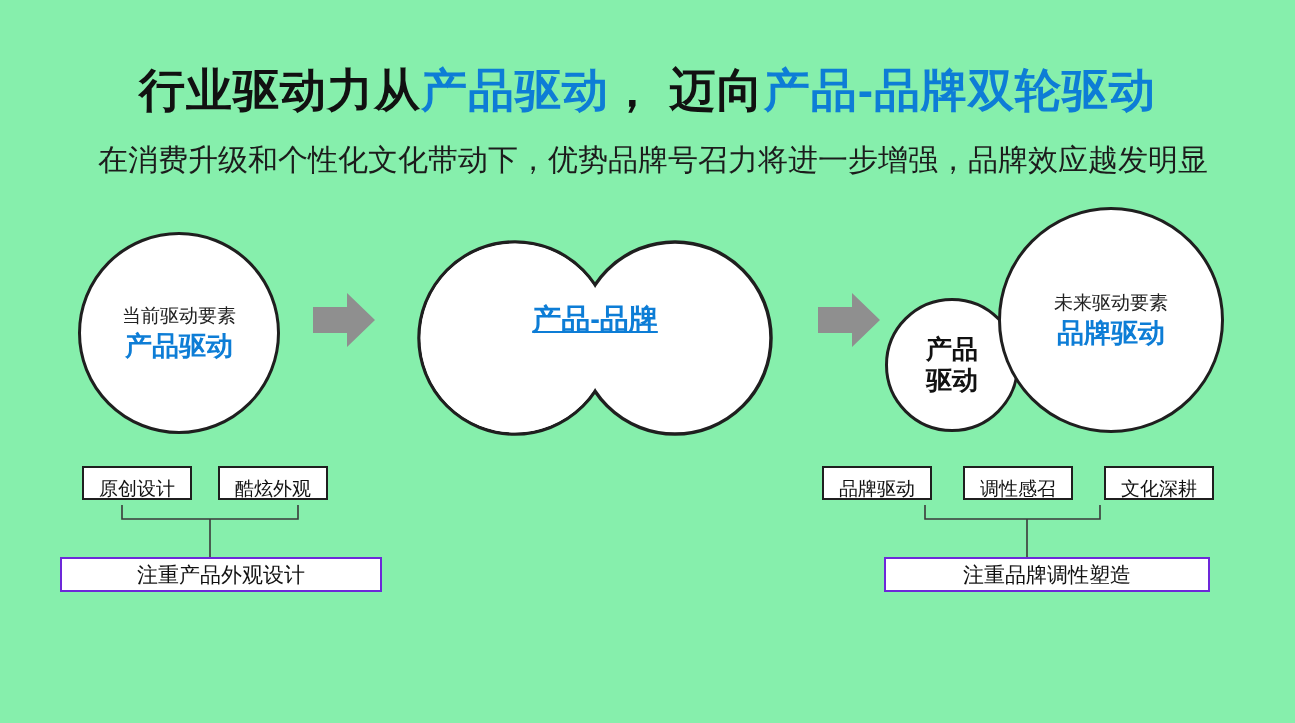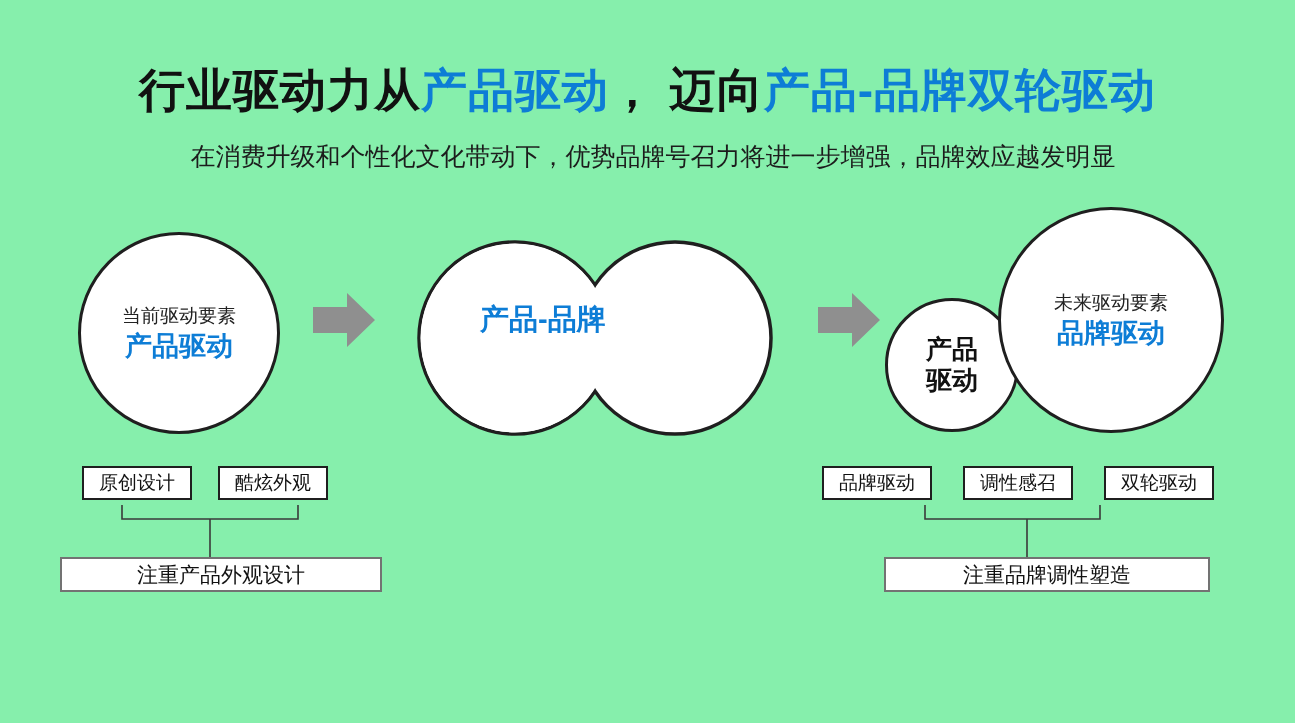--- a/index.html
+++ b/index.html
@@ -16,61 +16,61 @@
     position:absolute; top:60px; left:0; width:100%;
     text-align:center;
     font-size:46px; font-weight:700; color:#111;
     letter-spacing:1px;
     white-space:nowrap;
   }
   .title .blue { color:#0d7dd6; }
   .subtitle {
     position:absolute; top:140px; left:0; width:100%;
     text-align:center;
-    font-size:25px; color:#1c1c1c; font-weight:400;padding-left:11px;
+    font-size:30px; color:#1c1c1c; font-weight:400;padding-left:11px;
   }
   .circle {
     position:absolute; background:#ffffff;
     border:3px solid #1f1f1f; border-radius:50%;
     display:flex; flex-direction:column;
     align-items:center; justify-content:center;
     text-align:center;
   }
   .circle-left   { left:78px;  top:232px; width:202px; height:202px; }
   .circle-small  { left:885px; top:298px; width:134px; height:134px;align-items:center; }
   .circle-big    { left:998px; top:207px; width:226px; height:226px; }
   .lbl-minor { font-size:19px; color:#222; }
   .lbl-major { font-size:27px; font-weight:700; color:#0d7dd6; line-height:34px; }
   .lbl-black-big { font-size:26px; font-weight:700; color:#111; line-height:31px; }
   .dual-shape { position:absolute; left:405px; top:238px; }
   .dual-label {
     position:absolute; left:480px; top:300px; width:230px;
-    font-size:29px; font-weight:700;
-    color:#0d7dd6; line-height:38px;
+    text-align:center; font-size:29px; font-weight:700;
+    color:#0d7dd6; line-height:38px;text-decoration:underline;
   }
   .arrow-icon { position:absolute; }
   .arrow-1 { left:313px; top:292px; }
   .arrow-2 { left:818px; top:292px; }
   .tag {
     position:absolute; top:466px;
     background:#ffffff; border:2px solid #1f1f1f;
-    height:34px; line-height:30px; padding:0 15px;
+    height:34px; line-height:30px; padding:6px 15px;
     font-size:19px; color:#111; white-space:nowrap;
   }
   .tag-l1 { left:82px; }
   .tag-l2 { left:218px; }
   .tag-r1 { left:822px; }
   .tag-r2 { left:963px; }
   .tag-r3 { left:1104px; }
   .bracket { position:absolute; top:505px; }
   .bracket-left  { left:110px; }
   .bracket-right { left:915px; }
   .summary {
     position:absolute; top:557px;
-    background:#ffffff; border:2px solid #737373;
+    background:#ffffff; border:2px solid #6d28d9;
     height:35px; line-height:31px;
     text-align:center; font-size:21px; color:#111;
   }
   .summary-left  { left:60px;  width:322px; }
   .summary-right { left:884px; width:326px; }
 </style>
 </head>
 <body>
 
 <div class="slide">
@@ -111,21 +111,21 @@
   <div class="circle circle-big">
     <div class="lbl-minor">未来驱动要素</div>
     <div class="lbl-major">品牌驱动</div>
   </div>
 
   <div class="tag tag-l1">原创设计</div>
   <div class="tag tag-l2">酷炫外观</div>
 
   <div class="tag tag-r1">品牌驱动</div>
   <div class="tag tag-r2">调性感召</div>
-  <div class="tag tag-r3">双轮驱动</div>
+  <div class="tag tag-r3">文化深耕</div>
 
   <svg class="bracket bracket-left" width="200" height="55" viewBox="0 0 200 55">
     <path d="M12,0 L12,14 L188,14 L188,0 M100,14 L100,53" fill="none" stroke="#3a3a3a" stroke-width="1.6"></path>
   </svg>
   <svg class="bracket bracket-right" width="200" height="55" viewBox="0 0 200 55">
     <path d="M10,0 L10,14 L185,14 L185,0 M112,14 L112,53" fill="none" stroke="#3a3a3a" stroke-width="1.6"></path>
   </svg>
 
   <div class="summary summary-left">注重产品外观设计</div>
   <div class="summary summary-right">注重品牌调性塑造</div>

